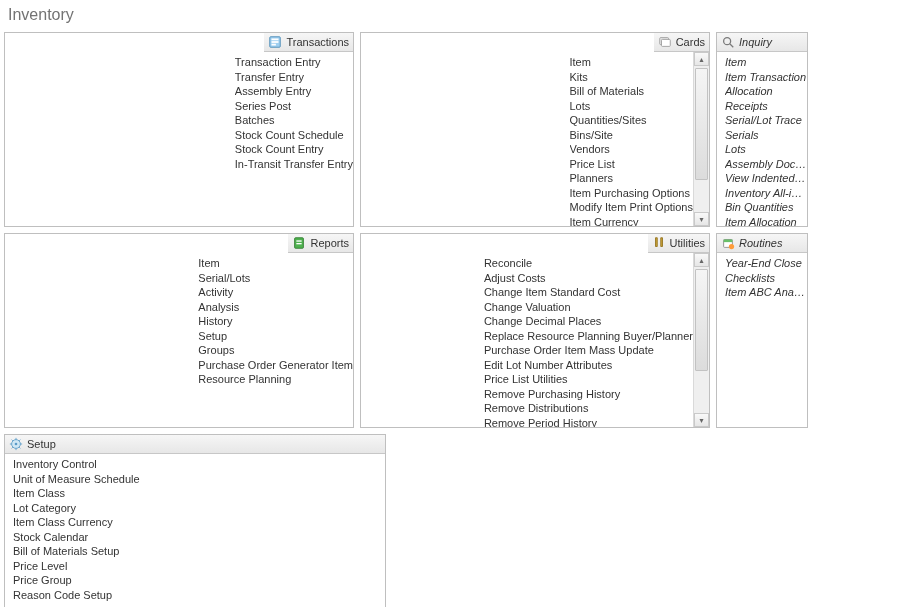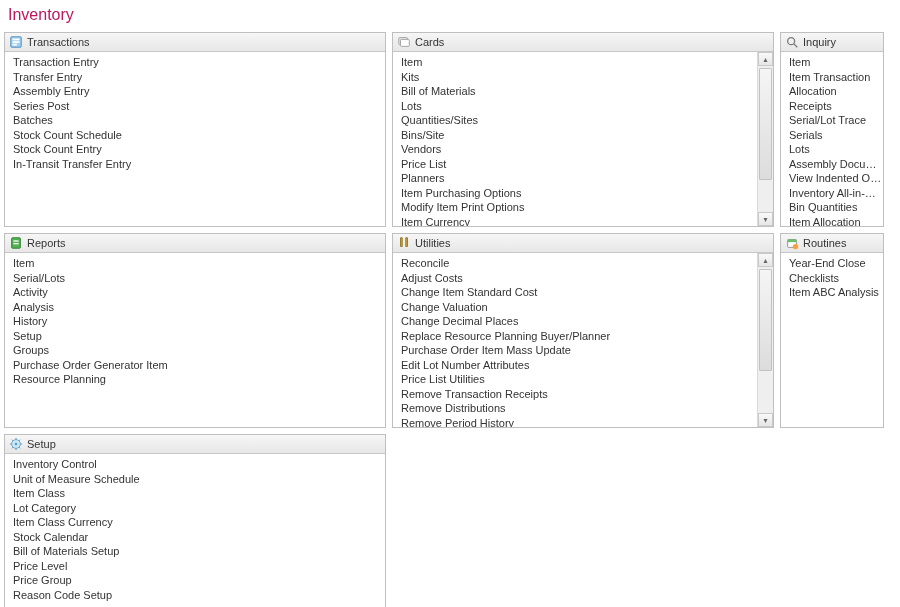--- a/index.html
+++ b/index.html
@@ -6,39 +6,39 @@
     margin: 0;
     padding: 0;
     font-family: Tahoma, Verdana, Segoe, sans-serif;
     font-size: 11px;
     color: #333;
     background: #fff;
     width: 900px;
   }
   .page-title {
     font-size: 16px;
-    color: #be185d;
+    color: #737373;
     padding: 6px 12px 8px 8px;
   }
   .panels {
     display: flex;
     flex-wrap: wrap;
     gap: 6px;
     padding: 0 4px 8px 4px;
     align-items: flex-start;
   }
   .panel {
     border: 1px solid #bfbfbf;
     background: #fff;
     display: flex;
     flex-direction: column;
     box-sizing: border-box;
   }
-  .panel.main { width: 382px; height: 195px; }
-  .panel.side { width: 104px; height: 195px; }
+  .panel.main { width: 350px; height: 195px; align-items: flex-end; }
+  .panel.side { width: 92px; height: 195px; font-style: italic; }
   .panel.setup-panel { width: 382px; height: 195px; }
 
   .panel-header {
     background: linear-gradient(#f6f6f6, #e7e7e7);
     border-bottom: 1px solid #c7c7c7;
     display: flex;
     align-items: center;
     height: 18px;
     padding: 0 4px;
     gap: 4px;
@@ -245,21 +245,21 @@
       <div class="list">
         <div class="item">Reconcile</div>
         <div class="item">Adjust Costs</div>
         <div class="item">Change Item Standard Cost</div>
         <div class="item">Change Valuation</div>
         <div class="item">Change Decimal Places</div>
         <div class="item">Replace Resource Planning Buyer/Planner</div>
         <div class="item">Purchase Order Item Mass Update</div>
         <div class="item">Edit Lot Number Attributes</div>
         <div class="item">Price List Utilities</div>
-        <div class="item">Remove Transaction Receipts</div>
+        <div class="item">Remove Purchasing History</div>
         <div class="item">Remove Distributions</div>
         <div class="item">Remove Period History</div>
       </div>
       <div class="scrollbar">
         <div class="sb-btn">▴</div>
         <div class="sb-track">
           <div class="sb-thumb" style="top:2px;height:100px"></div>
         </div>
         <div class="sb-btn">▾</div>
       </div>

